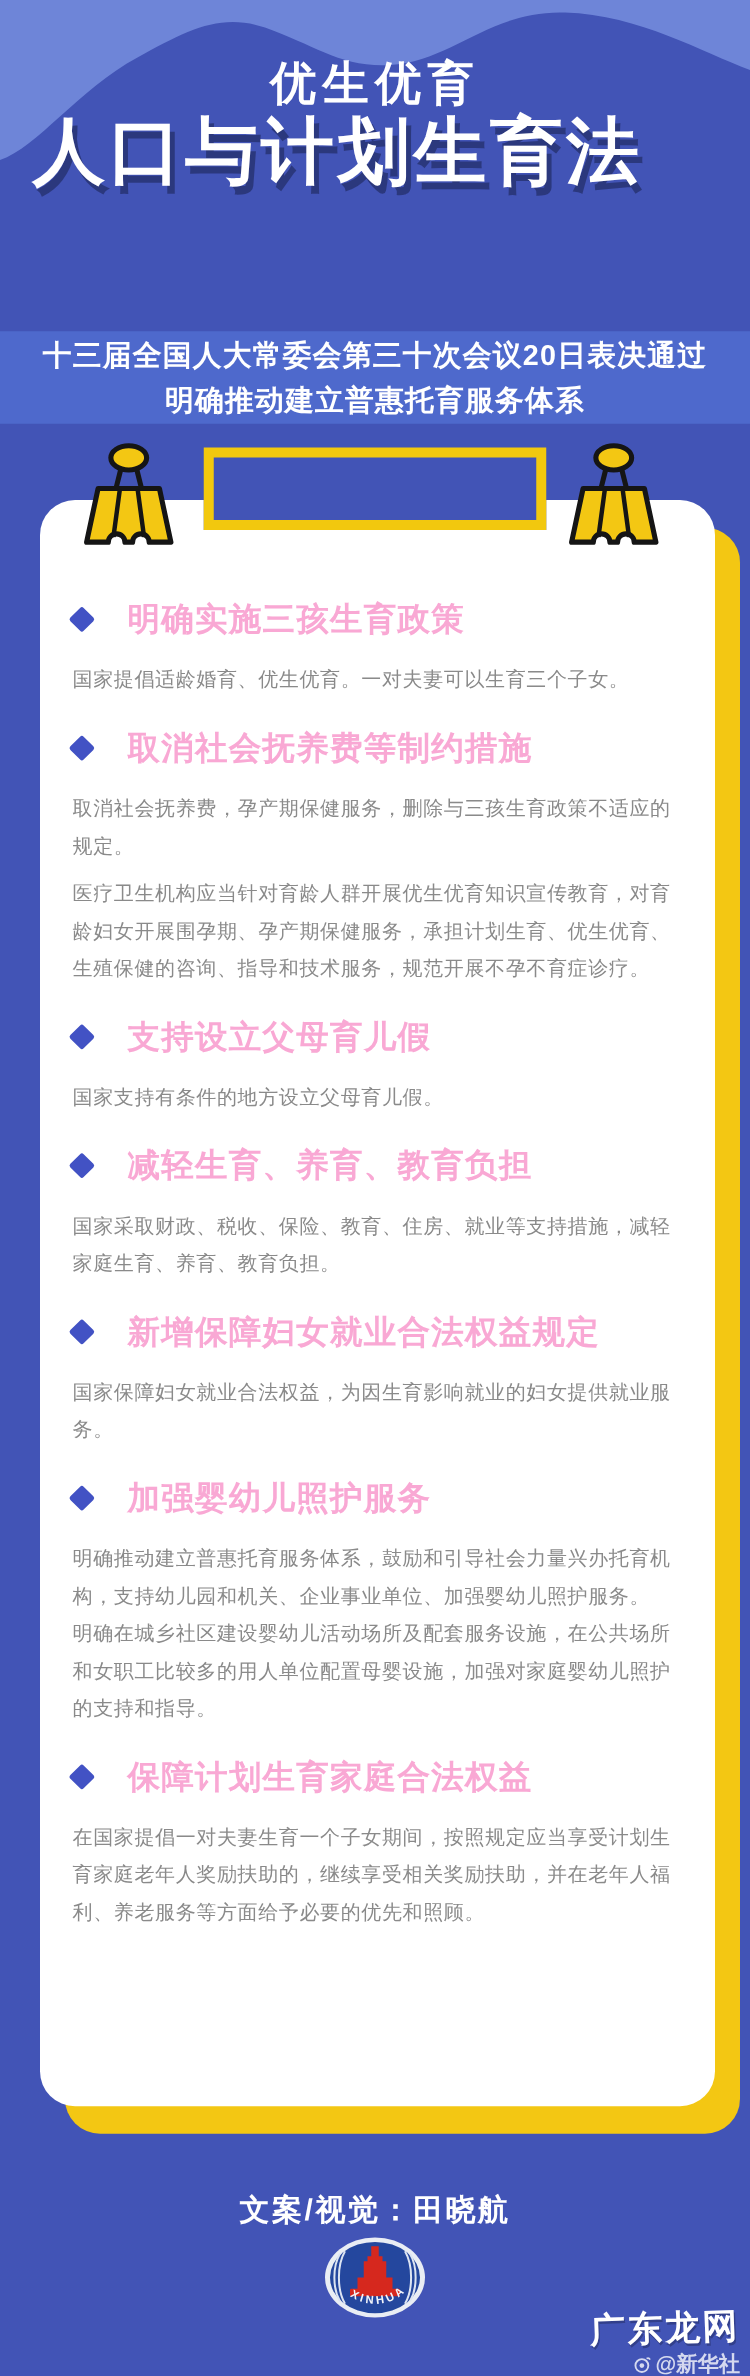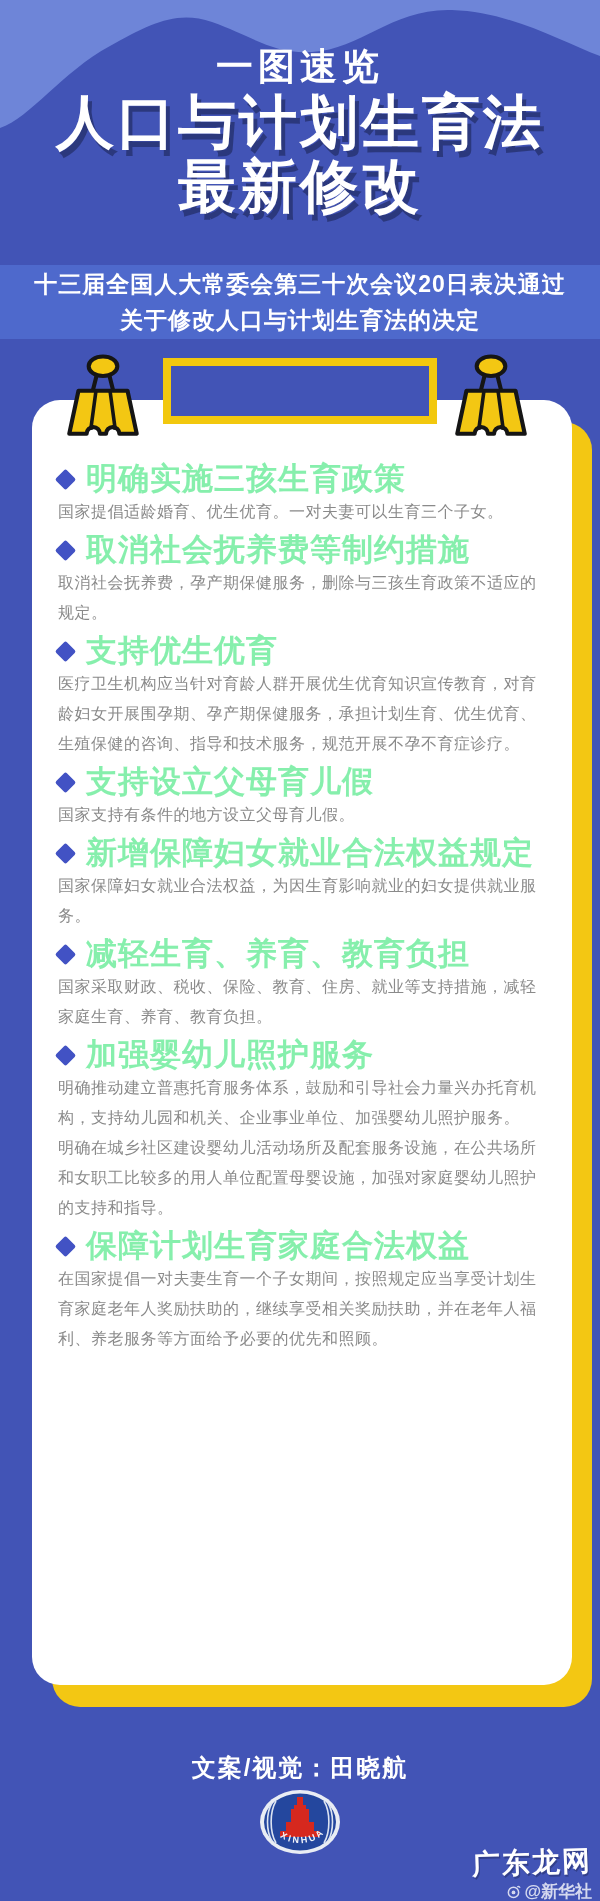--- a/index.html
+++ b/index.html
@@ -10,21 +10,20 @@
   }
   .top-wave{position:absolute;left:0;top:0;width:600px;height:200px;}
   .badge{
     position:absolute;left:0;top:42px;width:600px;text-align:center;
     color:#ffffff;font-size:37px;font-weight:bold;letter-spacing:5px;
   }
   .title{
     position:absolute;left:0;top:90px;width:540px;text-align:center;
     color:#ffffff;font-weight:bold;font-size:58px;line-height:64px;letter-spacing:3px;
     text-shadow:4px 6px 0 rgba(25,32,78,0.55);
-    margin-left:30px;
   }
   .subtitle-band{
     position:absolute;left:0;top:265px;width:600px;height:74px;
     background:#4e69cc;color:#ffffff;
     display:flex;flex-direction:column;justify-content:center;align-items:center;gap:12px;
   }
   .subtitle-band .sub-line{font-size:23px;font-weight:bold;letter-spacing:1px;line-height:24px;}
   .card{
     position:absolute;left:32px;top:400px;width:540px;height:1285px;
     background:#ffffff;border-radius:28px;
@@ -42,21 +41,21 @@
     box-sizing:border-box;padding:64px 26px 0 24px;z-index:2;
   }
   .section{margin-top:8px;}
   .section:first-child{margin-top:0;}
   .sec-head{display:flex;align-items:center;gap:13px;margin:0 0 3px 0;}
   .diamond{
     width:15px;height:15px;background:#4252c4;border-radius:2px;
     transform:rotate(45deg);flex:none;margin-left:2px;
   }
   .sec-head h2{
-    margin:0;font-size:31px;line-height:30px;color:#86efac;
+    margin:16px;font-size:26px;line-height:30px;color:#f9a8d4;
     font-weight:bold;letter-spacing:1px;
   }
   .sec-para{
     margin:0 0 0 2px;font-family:"DejaVu Serif",serif;
     font-size:16px;line-height:30px;color:#8a8a8a;letter-spacing:0.5px;
   }
   .credit{
     position:absolute;left:0;top:1752px;width:600px;text-align:center;
     color:#ffffff;font-size:24px;font-weight:bold;letter-spacing:2px;
   }
@@ -74,29 +73,28 @@
 </head>
 <body>
 
 <div class="page">
 
   <svg class="top-wave" viewBox="0 0 600 200" aria-hidden="true">
     <path d="M0,128 C30,118 62,72 110,46 C150,24 176,10 212,22 C252,36 272,54 312,52
              C362,49 392,8 452,10 C512,12 562,42 600,56 L600,0 L0,0 Z" fill="#6e85d8"></path>
   </svg>
 
-  <div class="badge">一图速览</div>
+  <div class="badge">优生优育</div>
   <div class="title">
     <div>人口与计划生育法</div>
-    <div>最新修改</div>
   </div>
 
   <div class="subtitle-band">
     <div class="sub-line">十三届全国人大常委会第三十次会议20日表决通过</div>
-    <div class="sub-line">关于修改人口与计划生育法的决定</div>
+    <div class="sub-line">明确推动建立普惠托育服务体系</div>
   </div>
 
   <div class="card"></div>
   <div class="card-tab"></div>
 
   <svg class="clip left" viewBox="0 0 76 90" aria-hidden="true">
     <g fill="#f3c713" stroke="#151515" stroke-width="4" stroke-linejoin="round">
       <ellipse cx="38" cy="12" rx="14" ry="9.5"></ellipse>
       <path d="M32,20 L28,36 M44,20 L48,36" fill="none"></path>
       <path d="M14,36 L62,36 L71,78 L54,78 A6.5,6.5 0 0 0 41,78 L35,78 A6.5,6.5 0 0 0 22,78 L5,78 Z"></path>
@@ -127,56 +125,52 @@
       <div class="sec-head">
         <span class="diamond"></span>
         <h2 class="sec-heading-text">取消社会抚养费等制约措施</h2>
       </div>
       <div class="sec-paragraphs">
           <p class="sec-para">取消社会抚养费，孕产期保健服务，删除与三孩生育政策不适应的规定。</p>
         </div>
     </div>
 
     <div class="section">
-      <div class="sec-head">
-        <span class="diamond"></span>
-        <h2 class="sec-heading-text">支持优生优育</h2>
-      </div>
       <div class="sec-paragraphs">
           <p class="sec-para">医疗卫生机构应当针对育龄人群开展优生优育知识宣传教育，对育龄妇女开展围孕期、孕产期保健服务，承担计划生育、优生优育、生殖保健的咨询、指导和技术服务，规范开展不孕不育症诊疗。</p>
         </div>
     </div>
 
     <div class="section">
       <div class="sec-head">
         <span class="diamond"></span>
         <h2 class="sec-heading-text">支持设立父母育儿假</h2>
       </div>
       <div class="sec-paragraphs">
           <p class="sec-para">国家支持有条件的地方设立父母育儿假。</p>
         </div>
     </div>
 
     <div class="section">
       <div class="sec-head">
         <span class="diamond"></span>
+        <h2 class="sec-heading-text">减轻生育、养育、教育负担</h2>
+      </div>
+      <div class="sec-paragraphs">
+          <p class="sec-para">国家采取财政、税收、保险、教育、住房、就业等支持措施，减轻家庭生育、养育、教育负担。</p>
+        </div>
+    </div>
+
+    <div class="section">
+      <div class="sec-head">
+        <span class="diamond"></span>
         <h2 class="sec-heading-text">新增保障妇女就业合法权益规定</h2>
       </div>
       <div class="sec-paragraphs">
           <p class="sec-para">国家保障妇女就业合法权益，为因生育影响就业的妇女提供就业服务。</p>
-        </div>
-    </div>
-
-    <div class="section">
-      <div class="sec-head">
-        <span class="diamond"></span>
-        <h2 class="sec-heading-text">减轻生育、养育、教育负担</h2>
-      </div>
-      <div class="sec-paragraphs">
-          <p class="sec-para">国家采取财政、税收、保险、教育、住房、就业等支持措施，减轻家庭生育、养育、教育负担。</p>
         </div>
     </div>
 
     <div class="section">
       <div class="sec-head">
         <span class="diamond"></span>
         <h2 class="sec-heading-text">加强婴幼儿照护服务</h2>
       </div>
       <div class="sec-paragraphs">
           <p class="sec-para">明确推动建立普惠托育服务体系，鼓励和引导社会力量兴办托育机构，支持幼儿园和机关、企业事业单位、加强婴幼儿照护服务。</p>

